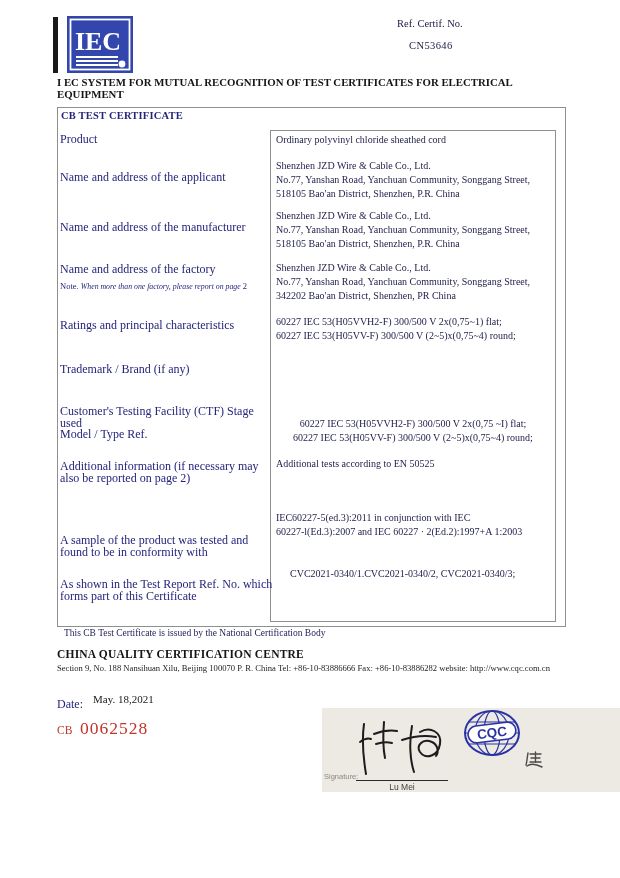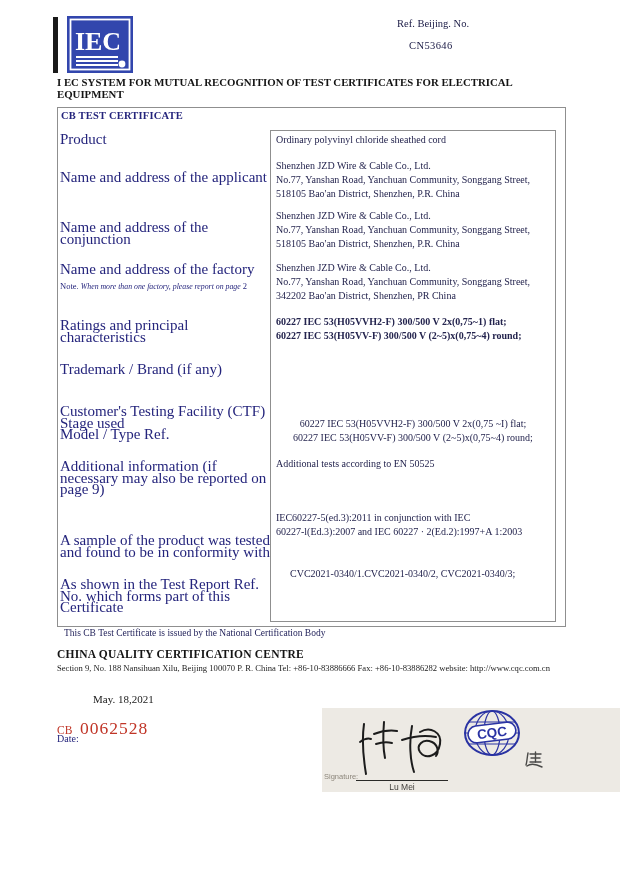--- a/index.html
+++ b/index.html
@@ -8,30 +8,30 @@
   .abs{position:absolute;}
   
   .ref-label{font-size:10.5px;color:#20204a;}
   .ref-value{font-size:10.5px;color:#20204a;letter-spacing:.4px;}
   .doc-title{font-size:10.8px;font-weight:bold;color:#141414;line-height:12px;width:520px;}
   
   .outer-box{left:57px;top:107px;width:507px;height:518px;border:1px solid #8f8f8f;}
   .inner-box{left:270px;top:130px;width:284px;height:490px;border:1px solid #8f8f8f;background:#fff;}
   .cb-title{left:61px;top:110px;font-size:10.5px;font-weight:bold;color:#24247c;letter-spacing:.2px;}
   
-  .lbl{left:60px;width:214px;font-size:15px;line-height:11.5px;color:#24247c;}
+  .lbl{left:60px;width:214px;font-size:12px;line-height:11.5px;color:#24247c;}
   .val{left:276px;width:274px;font-size:10px;line-height:14px;color:#24244e;}
   .val div{white-space:nowrap;}
   .note{left:60px;width:214px;font-size:8.5px;color:#24247c;}
   .note .it{font-style:italic;font-size:7.8px;}
   .footer-note{left:64px;top:628px;font-size:9.5px;color:#24245c;}
   
   .issuer-name{left:57px;top:648px;font-size:11.5px;font-weight:bold;color:#141414;letter-spacing:.2px;}
   .issuer-addr{left:57px;top:663px;font-size:8.6px;color:#1c1c1c;}
-  .date-label{left:57px;top:697px;font-size:10px;color:#24247c;margin-top:36px;}
+  .date-label{left:57px;top:697px;font-size:12px;color:#24247c;}
   .date-value{left:93px;top:693px;font-size:11px;color:#1a1a1a;}
   .cb-prefix{left:57px;top:724px;font-size:11.5px;color:#c03527;}
   .cb-number{left:80px;top:718px;font-size:17.5px;color:#c03527;letter-spacing:1px;}
   
   .sig-tint{left:322px;top:708px;width:298px;height:84px;background:#edeae4;}
   .sig-label{left:324px;top:772px;font-size:7.5px;color:#8d877c;font-family:"Liberation Sans","DejaVu Sans",sans-serif;}
   .sig-line{left:356px;top:780px;width:92px;height:1px;background:#2a2a28;}
   .sig-name{left:360px;top:782px;width:84px;text-align:center;font-size:8.5px;color:#403e3a;
             font-family:"Liberation Sans","DejaVu Sans",sans-serif;}
 </style>
@@ -46,77 +46,77 @@
       <rect x="14" y="0" width="66" height="57" fill="#3246ad"></rect>
       <rect x="17.5" y="3.5" width="59" height="50" fill="none" stroke="#ffffff" stroke-width="1.8"></rect>
       <text x="45" y="34" text-anchor="middle" font-family="Liberation Serif, DejaVu Serif, serif" font-size="26" font-weight="bold" fill="#ffffff">IEC</text>
       <rect x="23" y="40" width="42" height="2" fill="#ffffff"></rect>
       <rect x="23" y="44" width="42" height="2" fill="#ffffff"></rect>
       <rect x="23" y="48" width="42" height="2" fill="#ffffff"></rect>
       <circle cx="69" cy="48" r="3.4" fill="#ffffff"></circle>
     </svg>
   </div>
 
-  <div class="abs ref-label" style="left:397px;top:18px;">Ref. Beijing. No.</div>
+  <div class="abs ref-label" style="left:397px;top:18px;">Ref. Certif. No.</div>
   <div class="abs ref-value" style="left:409px;top:40px;">CN53646</div>
 
   <div class="abs doc-title" style="left:57px;top:76px;">I EC SYSTEM FOR MUTUAL RECOGNITION OF TEST CERTIFICATES FOR ELECTRICAL EQUIPMENT</div>
 
   <div class="abs outer-box"></div>
   <div class="abs inner-box"></div>
   <div class="abs cb-title">CB TEST CERTIFICATE</div>
 
   <div class="abs lbl" style="top:134px;">Product</div>
   <div class="abs val" style="top:133px;">
     <div>Ordinary polyvinyl chloride sheathed cord</div>
   </div>
 
   <div class="abs lbl" style="top:172px;">Name and address of the applicant</div>
   <div class="abs val" style="top:159px;">
     <div>Shenzhen JZD Wire &amp; Cable Co., Ltd.</div>
     <div>No.77, Yanshan Road, Yanchuan Community, Songgang Street,</div>
     <div>518105 Bao'an District, Shenzhen, P.R. China</div>
   </div>
 
-  <div class="abs lbl" style="top:222px;">Name and address of the conjunction</div>
+  <div class="abs lbl" style="top:222px;">Name and address of the manufacturer</div>
   <div class="abs val" style="top:209px;">
     <div>Shenzhen JZD Wire &amp; Cable Co., Ltd.</div>
     <div>No.77, Yanshan Road, Yanchuan Community, Songgang Street,</div>
     <div>518105 Bao'an District, Shenzhen, P.R. China</div>
   </div>
 
   <div class="abs lbl" style="top:264px;">Name and address of the factory</div>
   <div class="abs note" style="top:281px;">
     <span>Note.</span>
     <span class="it">When more than one factory, please report on page</span>
     <span>2</span>
   </div>
   <div class="abs val" style="top:261px;">
     <div>Shenzhen JZD Wire &amp; Cable Co., Ltd.</div>
     <div>No.77, Yanshan Road, Yanchuan Community, Songgang Street,</div>
     <div>342202 Bao'an District, Shenzhen, PR China</div>
   </div>
 
   <div class="abs lbl" style="top:320px;">Ratings and principal characteristics</div>
-  <div class="abs val" style="top:315px;font-weight:bold;">
+  <div class="abs val" style="top:315px;">
     <div>60227 IEC 53(H05VVH2-F) 300/500 V 2x(0,75~1) flat;</div>
     <div>60227 IEC 53(H05VV-F) 300/500 V (2~5)x(0,75~4) round;</div>
   </div>
 
   <div class="abs lbl" style="top:364px;">Trademark / Brand (if any)</div>
 
   <div class="abs lbl" style="top:406px;">Customer's Testing Facility (CTF) Stage used</div>
 
   <div class="abs lbl" style="top:429px;">Model / Type Ref.</div>
   <div class="abs val" style="top:417px;text-align:center;">
     <div>60227 IEC 53(H05VVH2-F) 300/500 V 2x(0,75 ~I) flat;</div>
     <div>60227 IEC 53(H05VV-F) 300/500 V (2~5)x(0,75~4) round;</div>
   </div>
 
-  <div class="abs lbl" style="top:461px;">Additional information (if necessary may also be reported on page 9)</div>
+  <div class="abs lbl" style="top:461px;">Additional information (if necessary may also be reported on page 2)</div>
   <div class="abs val" style="top:457px;">
     <div>Additional tests according to EN 50525</div>
   </div>
 
   <div class="abs lbl" style="top:535px;">A sample of the product was tested and found to be in conformity with</div>
   <div class="abs val" style="top:511px;">
     <div>IEC60227-5(ed.3):2011 in conjunction with IEC</div>
     <div>60227-l(Ed.3):2007 and IEC 60227 · 2(Ed.2):1997+A 1:2003</div>
   </div>
 

